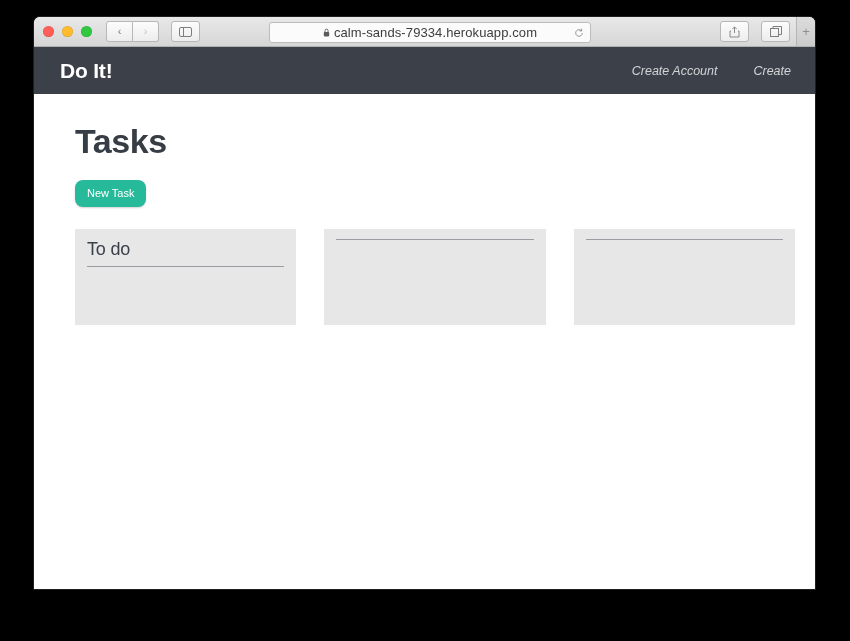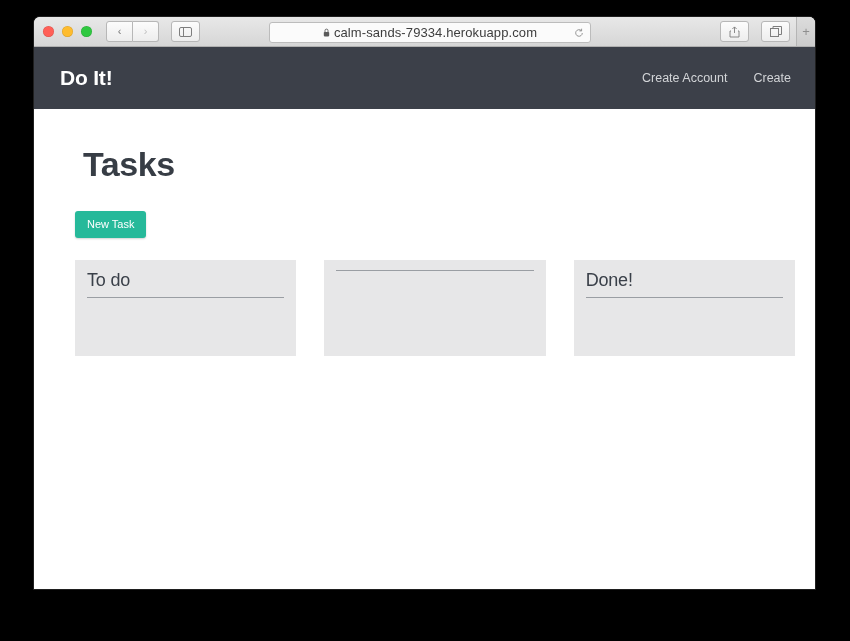--- a/index.html
+++ b/index.html
@@ -122,69 +122,70 @@
     display: flex;
     align-items: center;
     justify-content: center;
     color: #8e8e8e;
     font-size: 13px;
     margin-left: 6px;
   }
 
   
   .app-navbar {
-    height: 62px;
+    height: 47px;
     background: #3c4049;
     display: flex;
     align-items: center;
     justify-content: space-between;
     padding: 0 24px 0 26px;
     box-sizing: border-box;
   }
   .brand {
     color: #ffffff;
     font-size: 21px;
     font-weight: bold;
     letter-spacing: -0.2px;
   }
   .nav-links {
     display: flex;
     align-items: flex-end;
-    gap: 26px;
+    gap: 36px;
+    font-style: italic;
   }
   .nav-link {
     color: #d3d5d8;
     font-size: 12.5px;
     text-decoration: none;
   }
 
   
   .page {
     background: #ffffff;
     height: 481px;
     padding: 0 20px;
     box-sizing: border-box;
   }
   .page-title {
-    margin: 8px;
+    margin: 0;
     padding: 28px 0 0 21px;
     font-size: 34px;
     font-weight: bold;
     color: #373d45;
     letter-spacing: -0.4px;
   }
   .new-task-btn {
     display: inline-block;
     margin: 19px 0 0 21px;
     padding: 7px 12px 8px 12px;
     background: #26b99a;
     color: #ffffff;
     font-size: 11px;
     border: none;
-    border-radius: 3px;
+    border-radius: 8px;
     font-family: "Liberation Sans", sans-serif;
     box-shadow: 0 1px 2px rgba(0,0,0,0.18);
     cursor: pointer;
   }
 
   .columns {
     display: flex;
     gap: 28px;
     padding: 22px 0 0 21px;
   }
@@ -306,21 +307,20 @@
         <hr class="column-rule">
         <ul class="task-list"></ul>
       </div>
 
       <div class="task-column">
         <hr class="column-rule">
         <ul class="task-list"></ul>
       </div>
 
       <div class="task-column">
-        <h2 class="column-title">Done!</h2>
         <hr class="column-rule">
         <ul class="task-list"></ul>
       </div>
 
     </div>
   </div>
 
 </div>
 
 </body></html>

